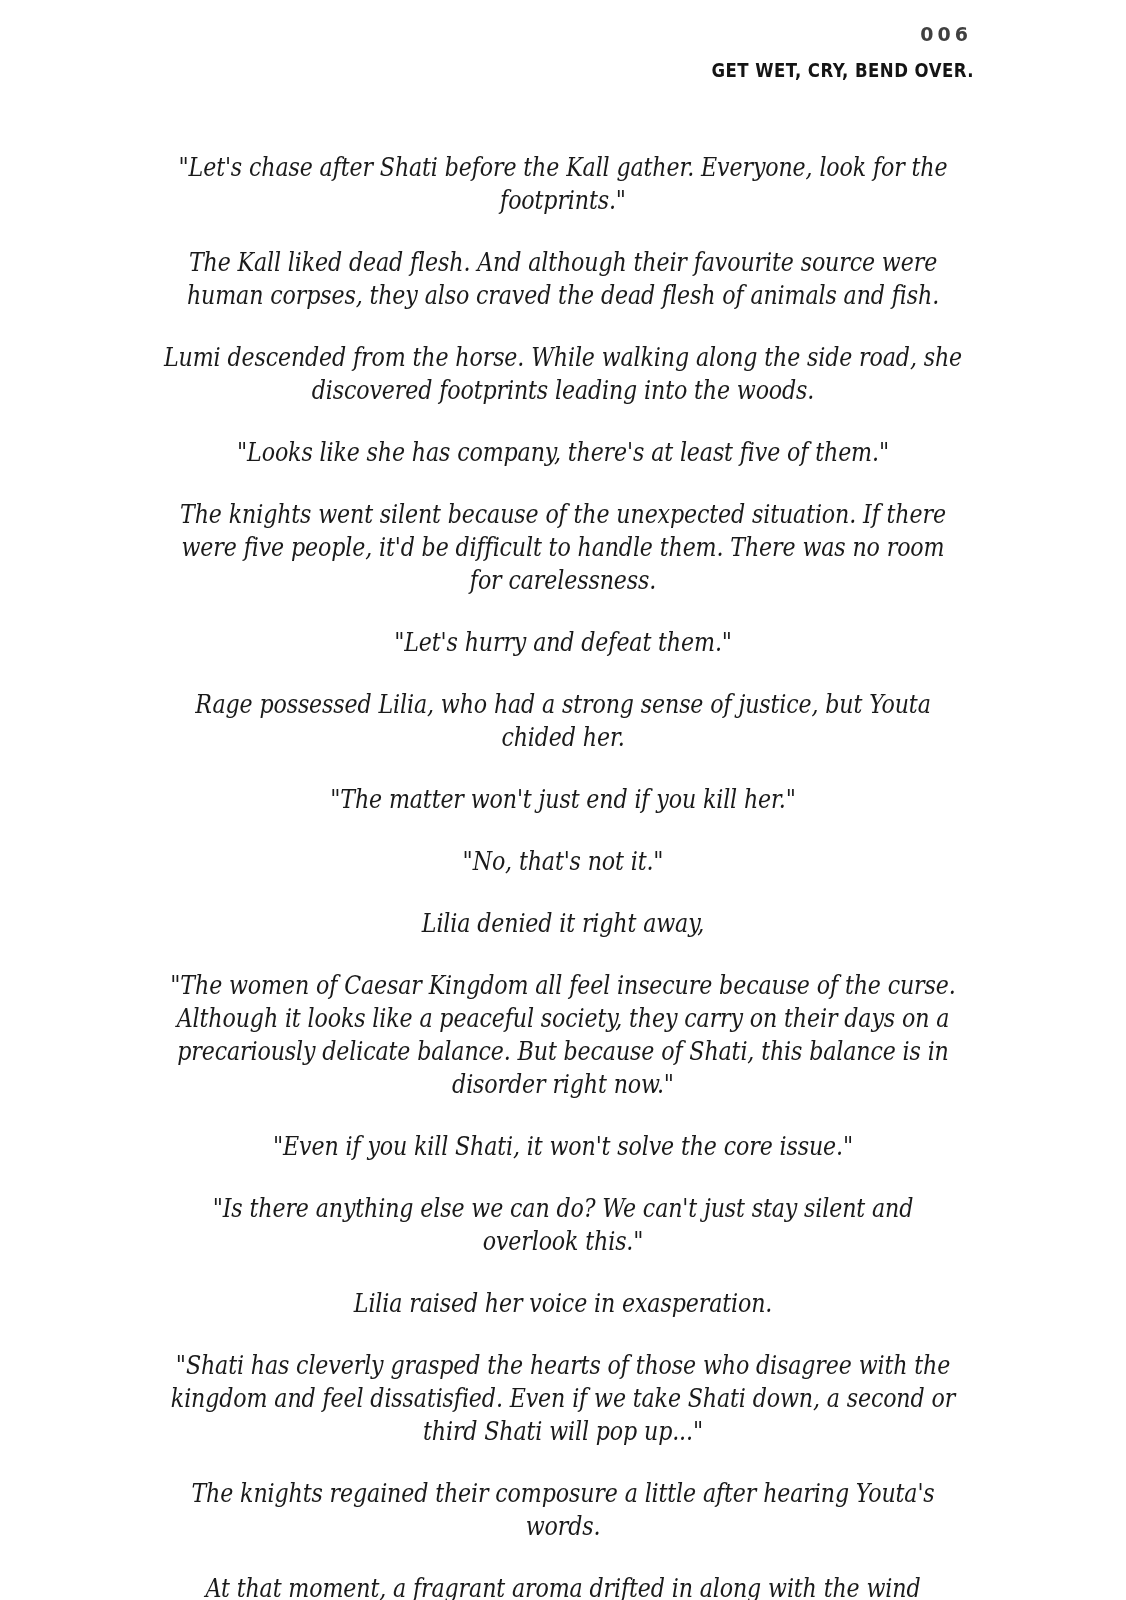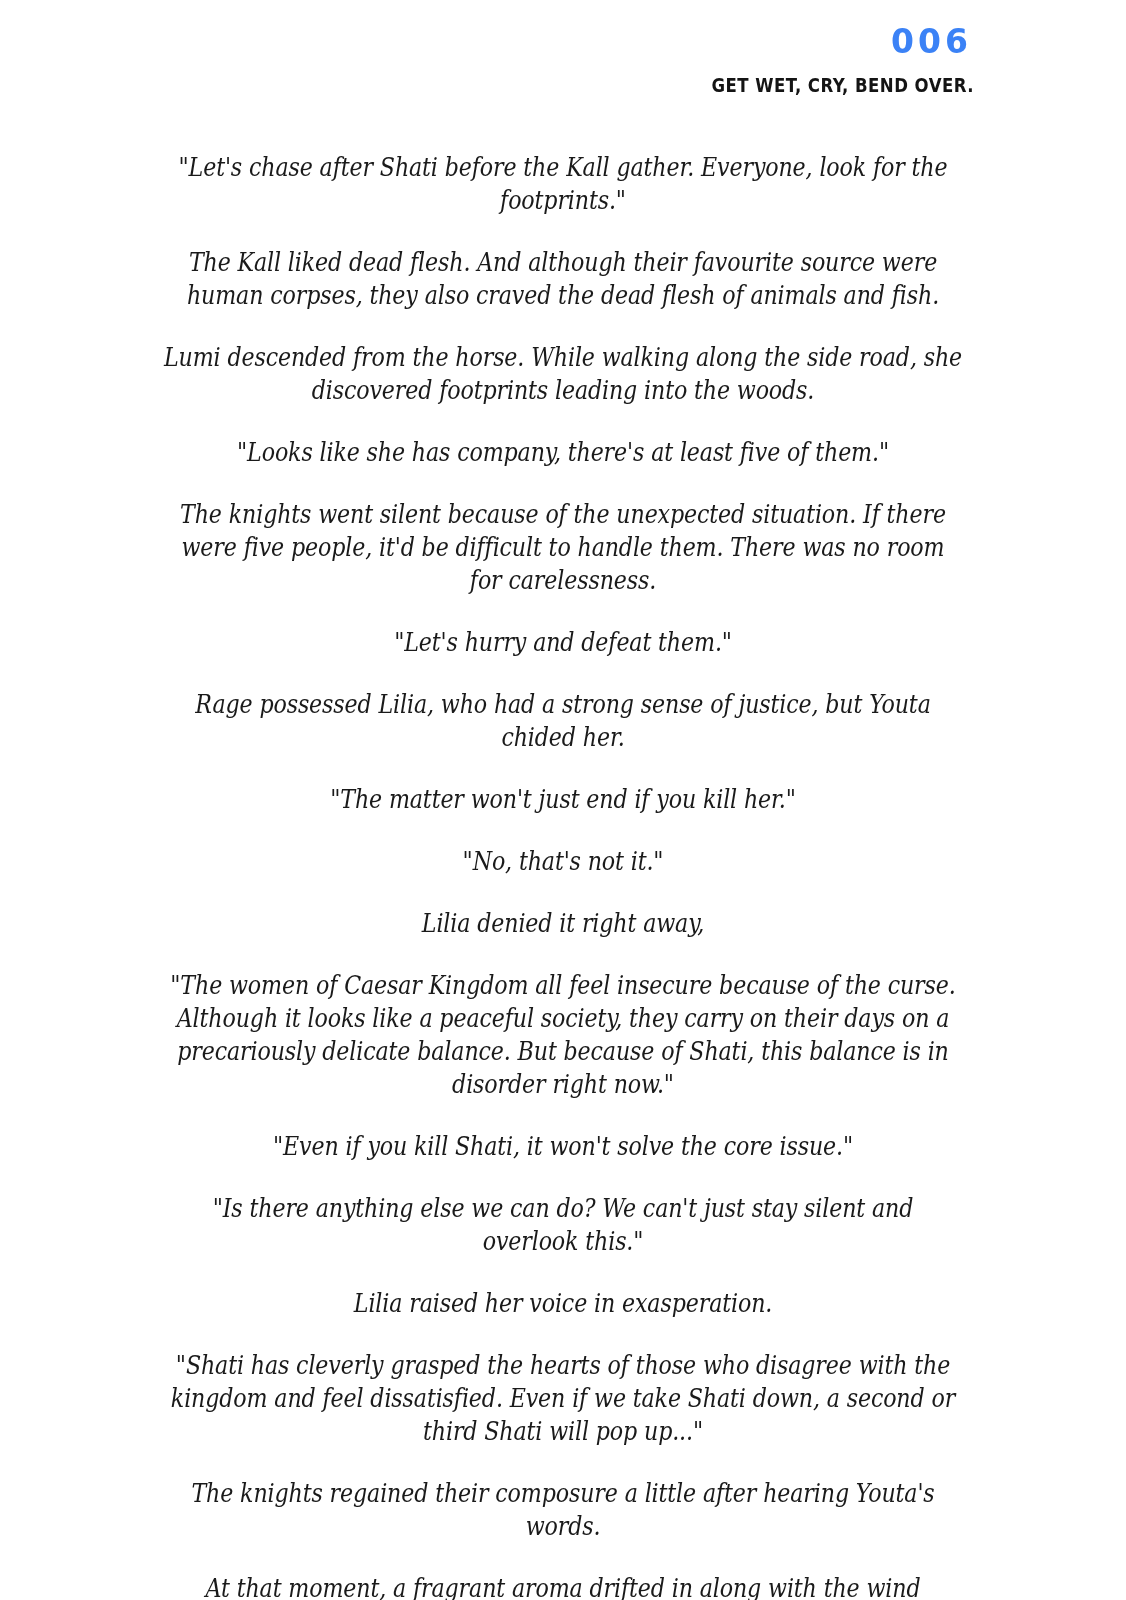--- a/index.html
+++ b/index.html
@@ -24,23 +24,23 @@
     position: absolute;
     top: 24px;
     right: 152px;
     width: 420px;
     text-align: right;
   }
 
   .page-number {
     font-family: "DejaVu Sans", sans-serif;
     font-weight: 700;
-    font-size: 33px;
+    font-size: 19px;
     letter-spacing: 4px;
-    color: #3b82f6;
+    color: #404040;
     line-height: 1.1;
     margin: 0;
     padding-right: 2px;
   }
 
   .chapter-title {
     font-family: "DejaVu Sans Condensed", "Liberation Sans Narrow", "DejaVu Sans", sans-serif;
     font-weight: 700;
     font-size: 20px;
     letter-spacing: 0.5px;

